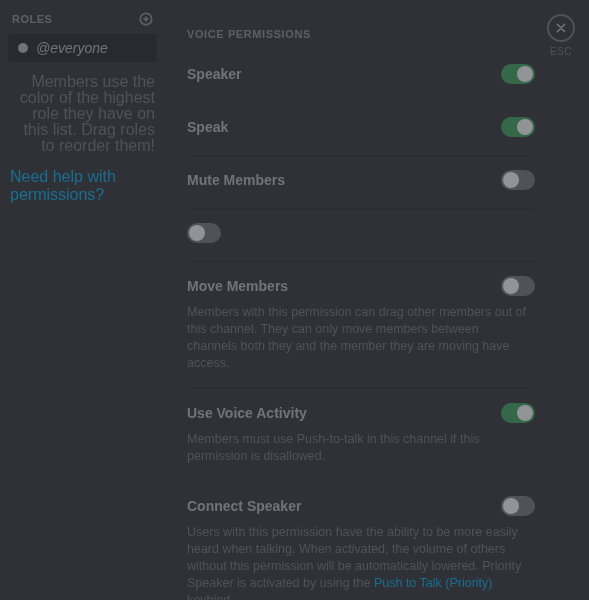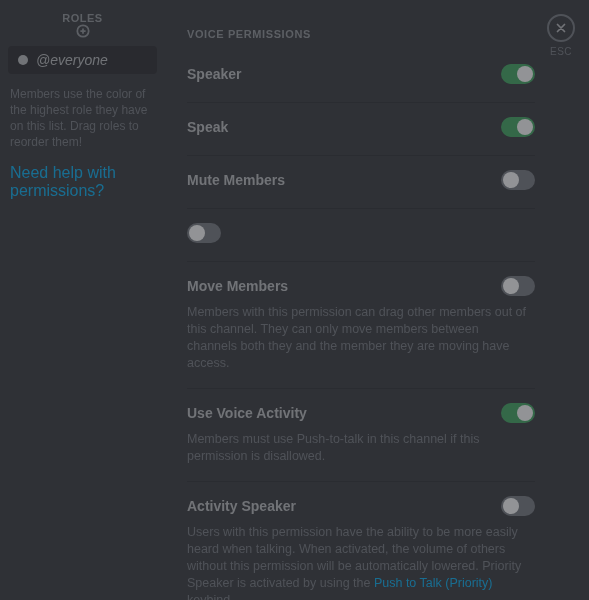--- a/index.html
+++ b/index.html
@@ -17,21 +17,20 @@
   width: 165px;
   padding: 10px 8px;
 }
 .roles-header {
   display: flex; align-items: center; justify-content: space-between;
   color: #8e9297;
   font-size: 11px;
   font-weight: 700;
   letter-spacing: .5px;
   padding: 2px 4px 8px 4px;
-  flex-direction: column;
 }
 .roles-header .add {
   width: 14px; height: 14px;
   color: #8e9297;
 }
 .role-pill {
   background: #232428;
   border-radius: 4px;
   padding: 6px 10px;
   display: flex; align-items: center;
@@ -39,23 +38,24 @@
   font-style: italic;
 }
 .role-pill .dot {
   width: 10px; height: 10px; border-radius: 50%;
   background: #b9bbbe;
   margin-right: 8px;
 }
 .role-pill .name { color: #b9bbbe; font-size: 14px; }
 .side-note {
   color: #72767d;
-  font-size: 12px;
+  font-size: 16px;
   line-height: 16px;
   margin: 12px 2px 14px 2px;
+  text-align: right;
 }
 .side-link {
   color: #00aff4;
   font-size: 16px;
   text-decoration: none;
   display: inline-block;
   margin: 0 2px;
 }
 
 .main {
@@ -228,21 +228,21 @@
       <div class="toggle on">
           <div class="knob"></div>
         </div>
     </div>
     <div class="perm-desc">Members must use Push-to-talk in this channel if this permission is disallowed.</div>
   </div>
   <hr class="divider dim">
 
   <div class="perm dim">
     <div class="perm-head">
-      <span class="perm-label">Activity Speaker</span>
+      <span class="perm-label">Connect Speaker</span>
       <div class="toggle">
           <div class="knob"></div>
         </div>
     </div>
     <div class="perm-desc">
       <span>Users with this permission have the ability to be more easily heard when talking. When activated, the volume of others without this permission will be automatically lowered. Priority Speaker is activated by using the </span><a href="#" class="inline-link">Push to Talk (Priority)</a><span> keybind.</span>
     </div>
   </div>
 
 </div>

